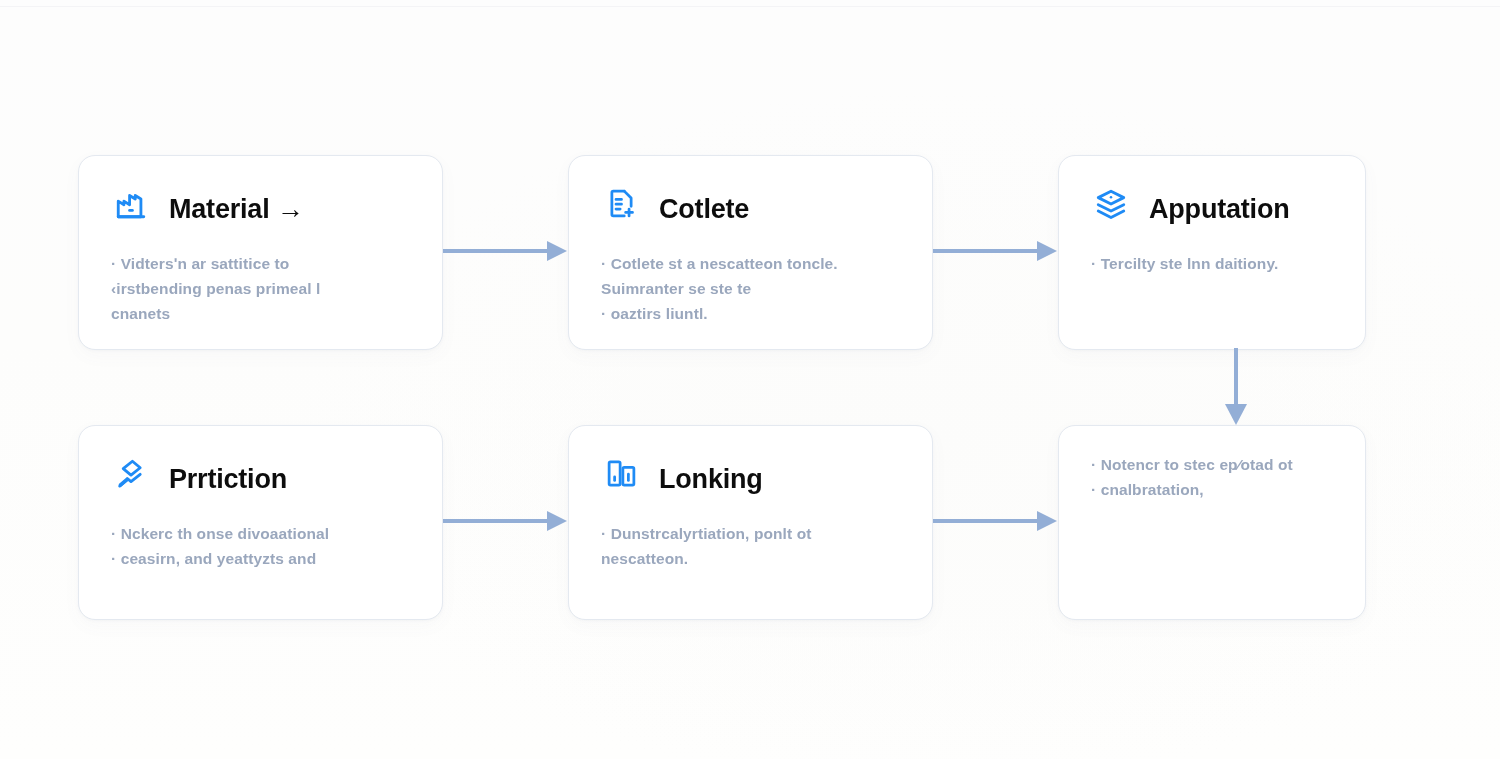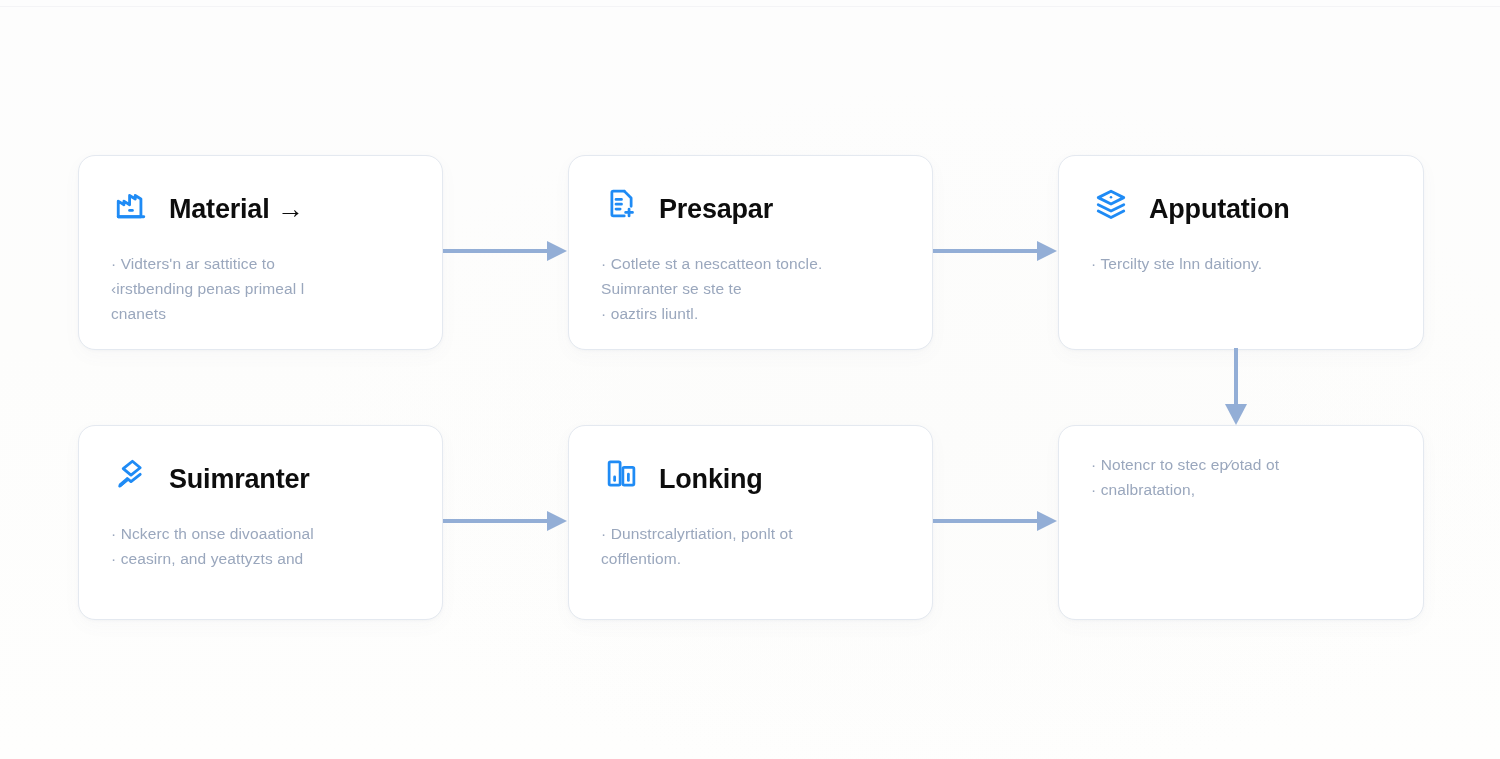--- a/index.html
+++ b/index.html
@@ -51,21 +51,21 @@
     border-radius: 17px;
     box-shadow: 0 1px 3px rgba(100,116,139,0.045),
                 0 6px 18px rgba(100,116,139,0.035);
     padding: 26px 30px 22px 32px;
   }
 
   .card.r0 { top: 0; }
   .card.r1 { top: 270px; }
   .card.c0 { left: 0; }
   .card.c1 { left: 490px; }
-  .card.c2 { left: 980px; width: 366px; }
+  .card.c2 { left: 980px; width: 308px; }
 
   .card-head {
     display: flex;
     align-items: center;
     gap: 18px;
     margin-bottom: 26px;
   }
 
   .card-icon {
     width: 40px;
@@ -84,21 +84,21 @@
     color: #0d0d0d;
     letter-spacing: -0.2px;
     white-space: nowrap;
     margin-top: 12px;
   }
 
   .card-body {
     font-size: 15.5px;
     line-height: 1.62;
     color: #9aa7bd;
-    font-weight: 400;
+    font-weight: 700;
     filter: blur(0.22px);
     letter-spacing: 0.1px;
   }
   .card-body .bullet-line { white-space: nowrap; }
   .card-body .wrap-line { white-space: nowrap; }
 
   
   .arrow-h, .arrow-v {
     position: absolute;
     color: #93aed6;
@@ -141,21 +141,21 @@
     <div class="card r0 c1">
       <div class="card-head">
         <span class="card-icon">
           <svg width="33" height="33" viewBox="0 0 24 24" fill="none" stroke="currentColor" stroke-width="2" stroke-linecap="round" stroke-linejoin="round">
             <path d="M14 3H6a1 1 0 0 0-1 1v16a1 1 0 0 0 1 1h8"></path>
             <path d="M14 3l5 5v6"></path>
             <path d="M8 9h4M8 12.5h4M8 16h3"></path>
             <path d="M17.5 16v5M15 18.5h5"></path>
           </svg>
         </span>
-        <span class="card-title">Presapar</span>
+        <span class="card-title">Cotlete</span>
       </div>
       <div class="card-body">
         <div class="bullet-line">· Cotlete st a nescatteon toncle.</div>
         <div class="wrap-line">Suimranter se ste te</div>
         <div class="bullet-line">· oaztirs liuntl.</div>
       </div>
     </div>
 
     <div class="card r0 c2">
       <div class="card-head">
@@ -177,21 +177,21 @@
     <div class="card r1 c0">
       <div class="card-head">
         <span class="card-icon">
           <svg width="34" height="34" viewBox="0 0 24 24" fill="none" stroke="currentColor" stroke-width="2" stroke-linecap="round" stroke-linejoin="round">
             <path d="M13 3 6.5 8.2 12 12.8 18.5 7.6 13 3z"></path>
             <path d="M18.5 12.2 12 17.4l-2.6-2.2"></path>
             <path d="M4 20.5 9.5 16"></path>
             <path d="M3.2 19.2 8.6 14.7l1.6 1.9-5.4 4.5-1.6-1.9z" fill="currentColor" stroke="none"></path>
           </svg>
         </span>
-        <span class="card-title">Suimranter</span>
+        <span class="card-title">Prrtiction</span>
       </div>
       <div class="card-body">
         <div class="bullet-line">· Nckerc th onse divoaational</div>
         <div class="bullet-line">· ceasirn, and yeattyzts and</div>
       </div>
     </div>
 
     <div class="card r1 c1">
       <div class="card-head">
         <span class="card-icon">
@@ -199,21 +199,21 @@
             <rect x="3" y="3.5" width="8" height="17" rx="1"></rect>
             <rect x="13" y="7.5" width="8" height="13" rx="1"></rect>
             <path d="M7 14.5v2.5"></path>
             <path d="M17 12.5v4.5"></path>
           </svg>
         </span>
         <span class="card-title">Lonking</span>
       </div>
       <div class="card-body">
         <div class="bullet-line">· Dunstrcalyrtiation, ponlt ot</div>
-        <div class="wrap-line">cofflentiom.</div>
+        <div class="wrap-line">nescatteon.</div>
       </div>
     </div>
 
     <div class="card r1 c2">
       <div class="card-body">
         <div class="bullet-line">· Notencr to stec ep⁄otad ot</div>
         <div class="bullet-line">· cnalbratation,</div>
       </div>
     </div>
 

